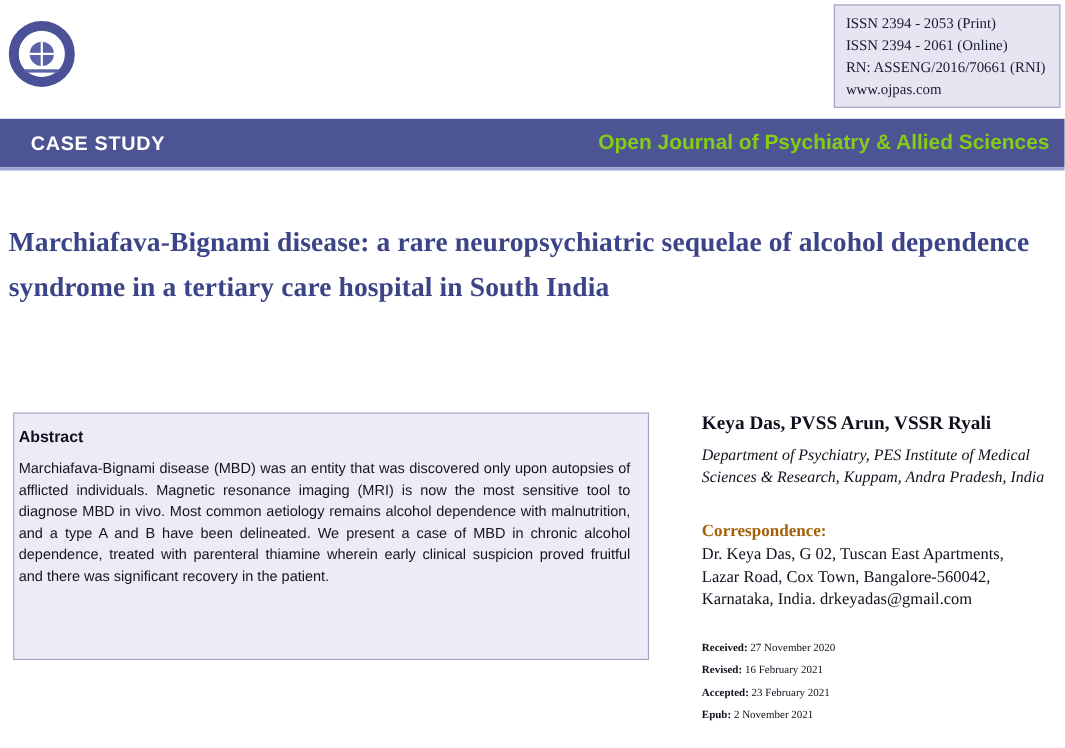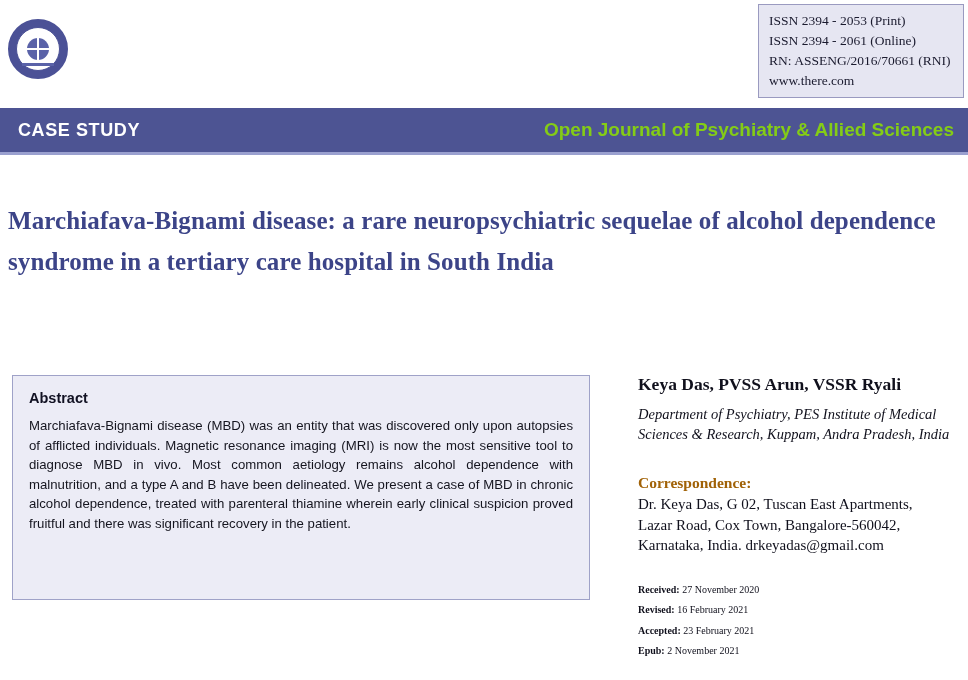--- a/index.html
+++ b/index.html
@@ -92,20 +92,21 @@
   
   .banner {
     position: absolute;
     top: 108px;
     left: 0;
     width: 968px;
     height: 44px;
     background: #4d5493;
     display: flex;
     align-items: center;
+    padding-left: 10px;
   }
   .banner-left {
     color: #ffffff;
     font-weight: bold;
     font-size: 18px;
     letter-spacing: 0.6px;
     margin-left: 18px;
   }
   .banner-right {
     color: #84cc16;
@@ -139,21 +140,21 @@
 
   
   .abstract-box {
     position: absolute;
     top: 375px;
     left: 12px;
     width: 578px;
     height: 225px;
     background: #ececf6;
     border: 1px solid #9fa2c8;
-    padding: 14px 16px 10px 16px;
+    padding: 14px 16px 10px 4px;
   }
   .abstract-title {
     font-size: 14.5px;
     font-weight: bold;
     color: #111122;
     margin-bottom: 10px;
   }
   .abstract-body {
     font-size: 13.2px;
     line-height: 19.6px;
@@ -215,21 +216,21 @@
 </style>
 </head>
 <body>
 
 <div class="page">
 
   <div class="issn-box">
     <div class="issn-line">ISSN 2394 - 2053 (Print)</div>
     <div class="issn-line">ISSN 2394 - 2061 (Online)</div>
     <div class="issn-line">RN: ASSENG/2016/70661 (RNI)</div>
-    <div class="issn-line">www.there.com</div>
+    <div class="issn-line">www.ojpas.com</div>
   </div>
 
   <div class="logo">
     <div class="logo-inner">
       <div class="logo-globe"></div>
       <div class="logo-bar"></div>
     </div>
   </div>
 
   <div class="banner">

